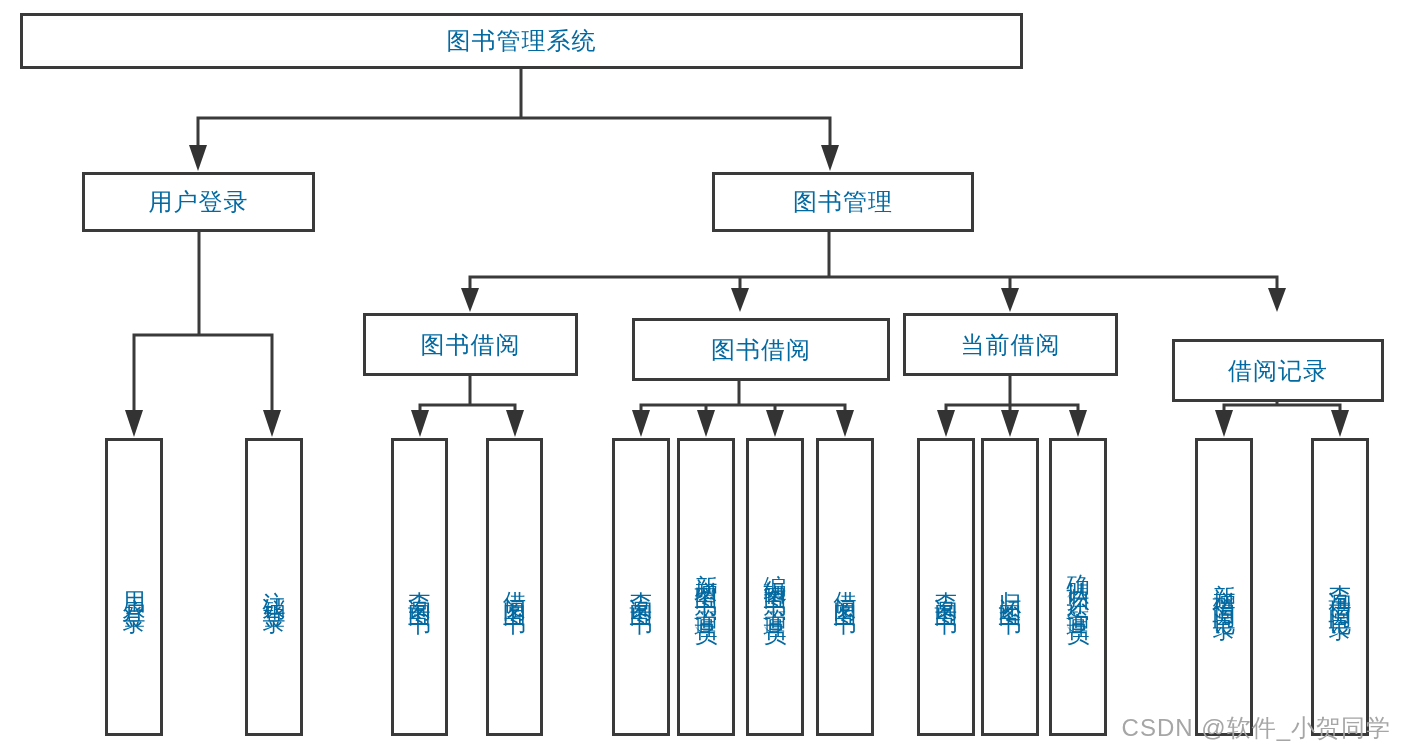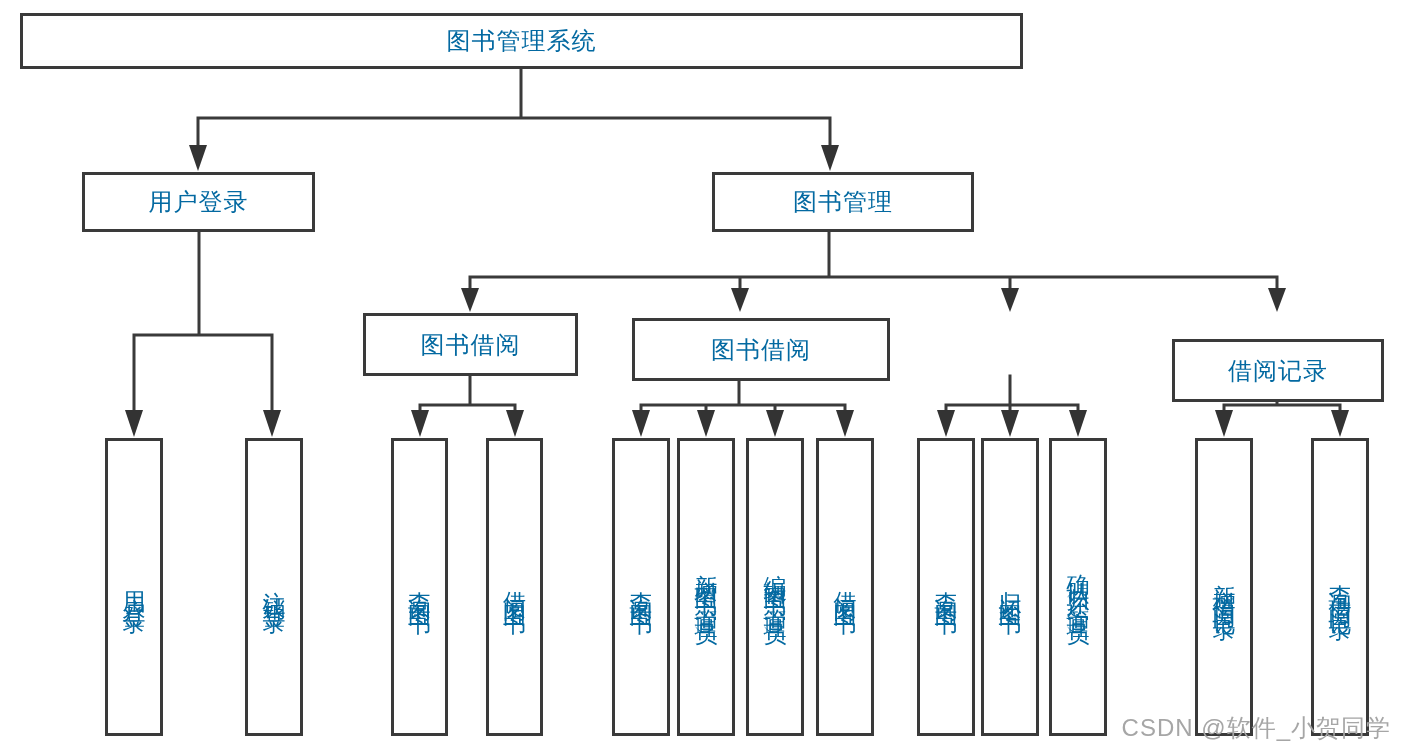--- a/index.html
+++ b/index.html
@@ -116,20 +116,21 @@
     </g>
   </svg>
 
   <div id="root-box" class="box hbox">图书管理系统</div>
 
   <div id="b-user-login" class="box hbox">用户登录</div>
   <div id="b-book-mgmt" class="box hbox">图书管理</div>
 
   <div id="c-new-book" class="box hbox">图书借阅</div>
   <div id="c-book-borrow" class="box hbox">图书借阅</div>
+  <div id="c-current-borrow" class="box hbox">当前借阅</div>
   <div id="c-borrow-records" class="box hbox">借阅记录</div>
 
   <div id="v-a1" class="box vbox leaf">用户登录</div>
   <div id="v-a2" class="box vbox leaf">注销登录</div>
 
   <div id="v-b1" class="box vbox leaf">查询图书</div>
   <div id="v-b2" class="box vbox leaf">借阅图书</div>
 
   <div id="v-c1" class="box vbox leaf">查询图书</div>
   <div id="v-c2" class="box vbox leaf">新增图书（管理员）</div>

